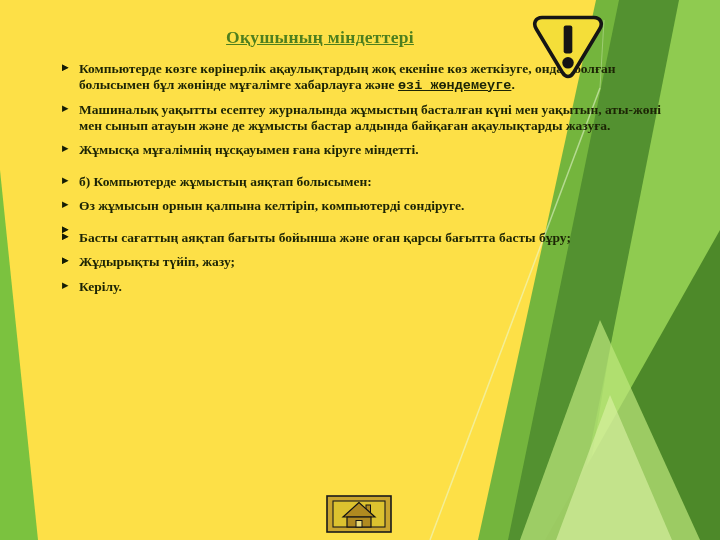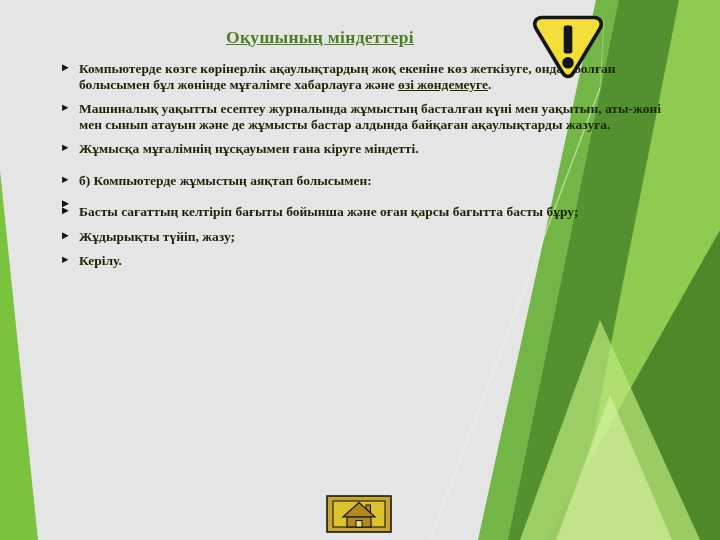--- a/index.html
+++ b/index.html
@@ -2,21 +2,21 @@
 <html><head>
 <meta charset="utf-8">
 <style>
   html,body{margin:0;padding:0;}
   body{
     width:720px;height:540px;overflow:hidden;
     font-family:"Liberation Serif","DejaVu Serif",serif;
   }
   .slide{
     position:relative;width:720px;height:540px;
-    background:#e5e5e5;overflow:hidden;
+    background:#fde047;overflow:hidden;
   }
   
   .bg{position:absolute;inset:0;z-index:0;}
   .bg-left-band{background:#7BC23F;clip-path:polygon(0px 170px,38px 540px,0px 540px);}
   .bg-right-light{background:#8FCB50;clip-path:polygon(662px 0px,720px 0px,720px 540px,556px 540px);}
   .bg-mid-swath{background:#6DB23D;opacity:.95;clip-path:polygon(596px 0px,668px 0px,578px 540px,478px 540px);}
   .bg-dark-swath{background:#539130;clip-path:polygon(619px 0px,679px 0px,572px 540px,508px 540px);}
   .bg-dark-corner{background:#4A8527;opacity:.95;clip-path:polygon(720px 230px,720px 540px,545px 540px);}
   .bg-light-tri{background:#BEE77C;opacity:.7;clip-path:polygon(600px 320px,700px 540px,520px 540px);}
   .bg-pale-tri{background:#DDF3A6;opacity:.6;clip-path:polygon(610px 395px,672px 540px,556px 540px);}
@@ -32,21 +32,21 @@
     position:absolute;z-index:2;left:62px;top:52px;width:602px;
     color:#1C2405;font-weight:bold;font-size:13.5px;line-height:15.5px;
   }
   .content ul{list-style:none;margin:0 0 16px 0;padding:0;}
   .content ul:last-child{margin-bottom:0;}
   .content li{position:relative;padding-left:17px;margin-bottom:9px;}
   .marker{
     position:absolute;left:0;top:2px;font-size:8.5px;line-height:1;
     color:#141C05;font-family:"DejaVu Sans",sans-serif;
   }
-  .u{text-decoration:underline;}
+  .u{text-decoration:underline;font-family:Liberation Mono, monospace;}
   
   .warning{position:absolute;z-index:3;left:532px;top:13px;width:72px;height:68px;}
   .warning svg{display:block;width:100%;height:100%;}
   .home-btn{
     position:absolute;z-index:3;left:326px;top:495px;width:66px;height:38px;
     padding:0;border:none;background:transparent;cursor:pointer;
   }
   .home-btn svg{display:block;width:100%;height:100%;}
 </style>
 </head>
@@ -96,36 +96,37 @@
       </li>
     </ul>
 
     <ul>
       <li>
         <span class="marker">▶</span>
         <span>б) Компьютерде жұмыстың аяқтап болысымен:</span>
       </li>
       <li>
         <span class="marker">▶</span>
+        <span>Өз жұмысын орнын қалпына келтіріп, компьютерді сөндіруге.</span>
       </li>
       <li>
         <span class="marker">▶</span>
       </li>
       <li>
         <span class="marker">▶</span>
       </li>
     </ul>
 
     <ul>
       <li>
         <span class="marker">▶</span>
       </li>
       <li>
         <span class="marker">▶</span>
-        <span>Басты сағаттың келтіріп бағыты бойынша және оған қарсы бағытта басты бұру;</span>
+        <span>Басты сағаттың аяқтап бағыты бойынша және оған қарсы бағытта басты бұру;</span>
       </li>
       <li>
         <span class="marker">▶</span>
       </li>
       <li>
         <span class="marker">▶</span>
         <span>Жұдырықты түйіп, жазу;</span>
       </li>
       <li>
         <span class="marker">▶</span>

